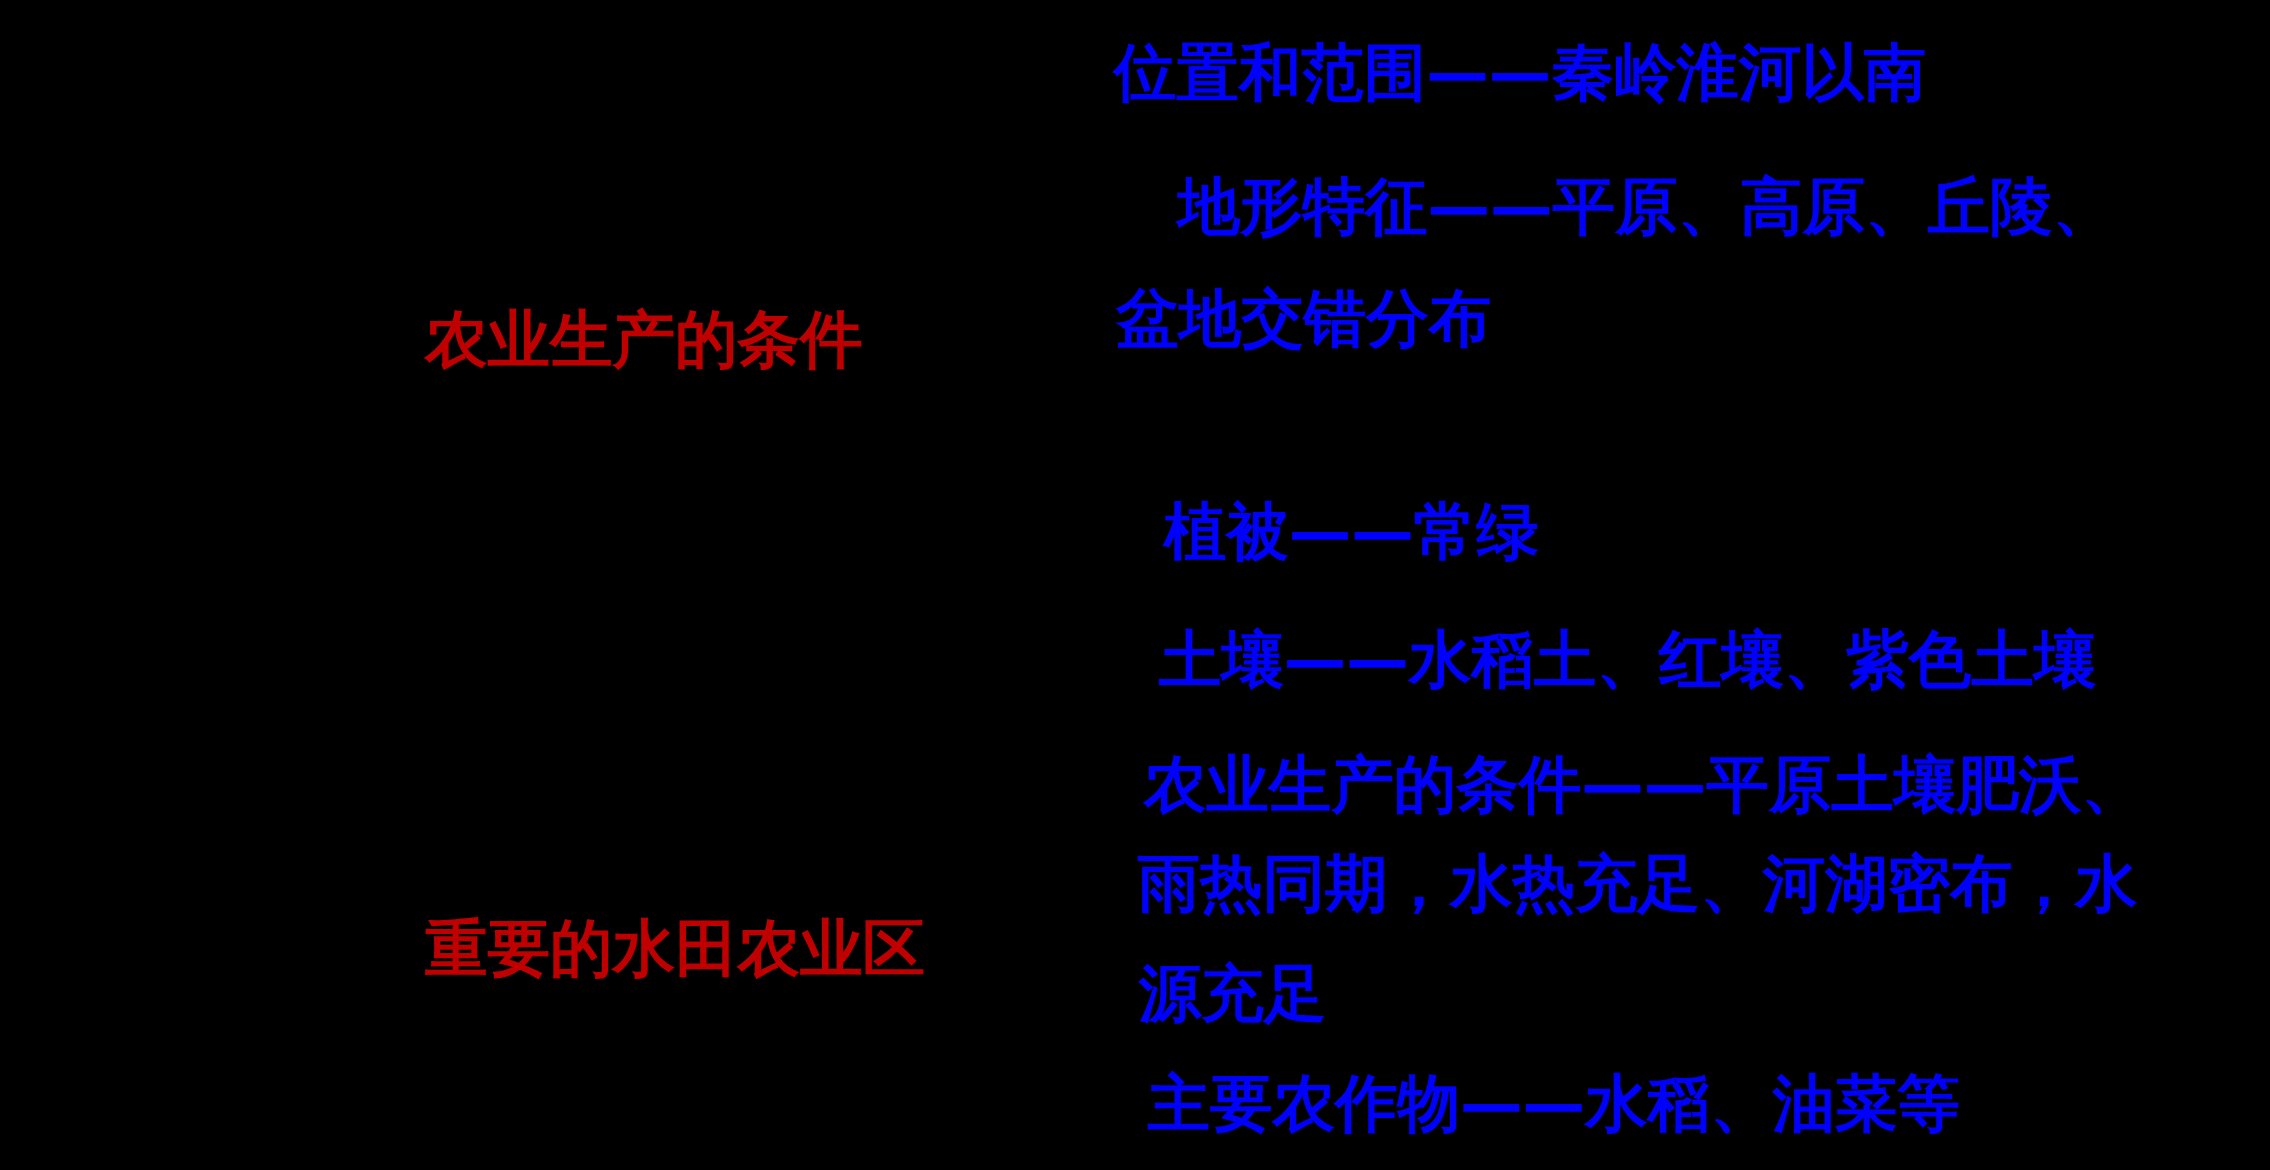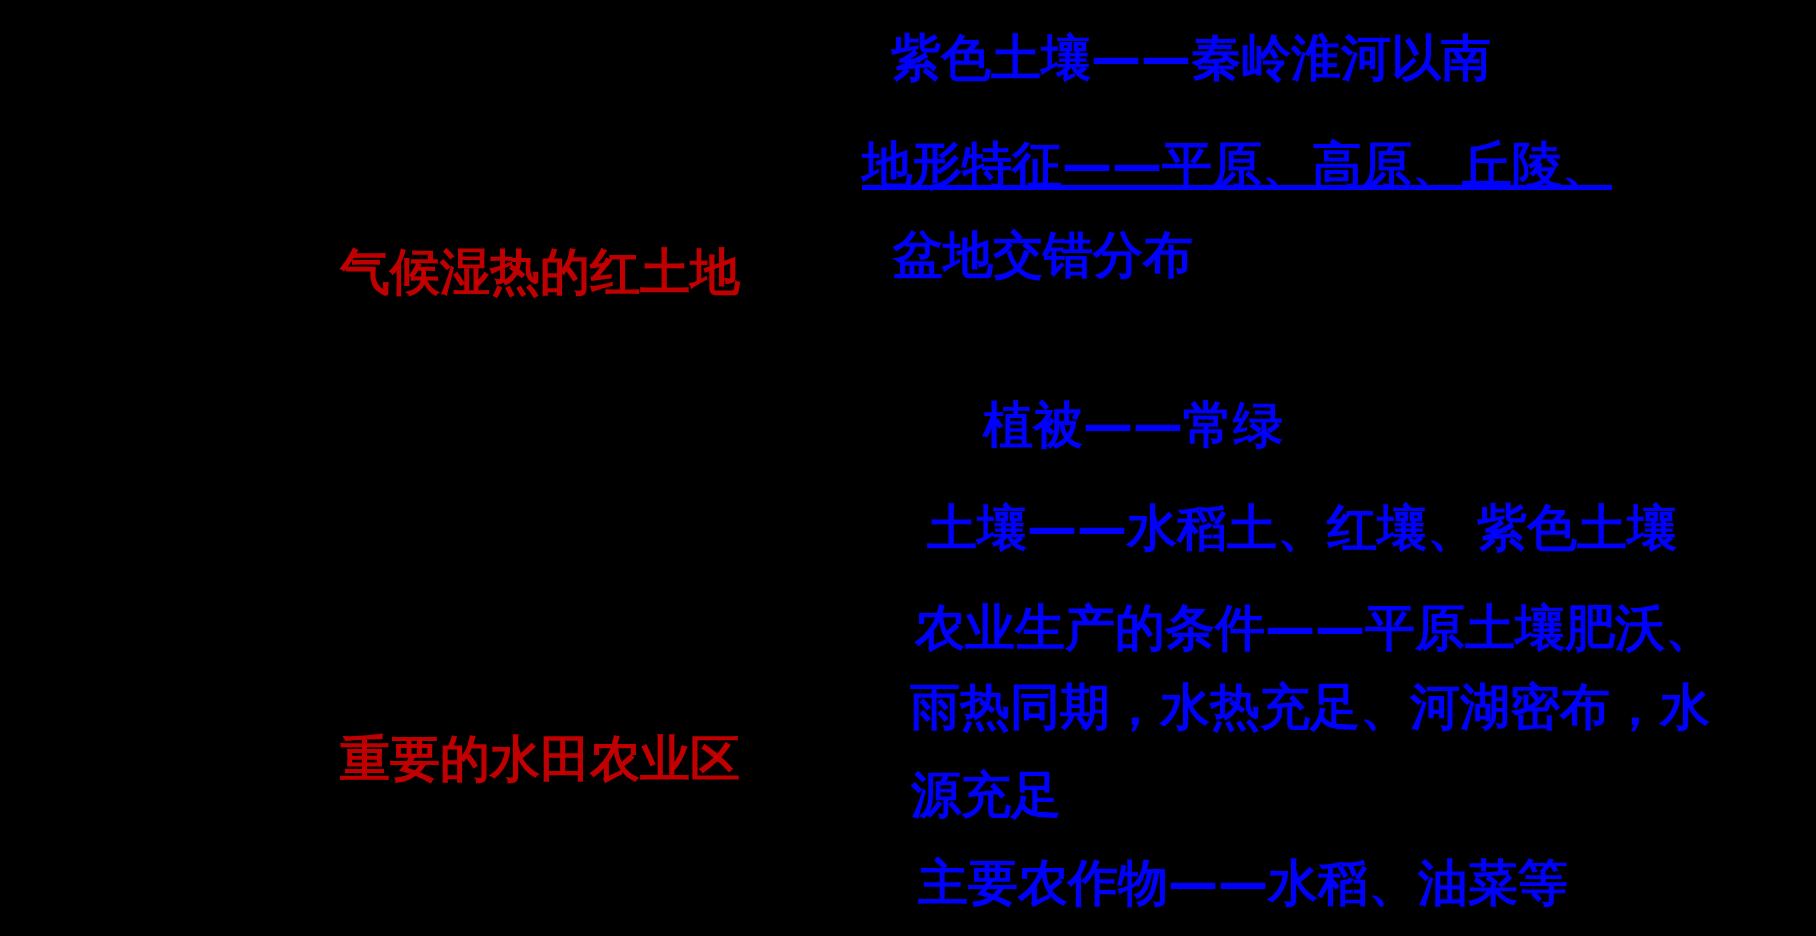--- a/index.html
+++ b/index.html
@@ -23,40 +23,40 @@
     position: absolute;
     color: var(--heading-color, #C00000);
   }
   .detail {
     position: absolute;
     color: var(--detail-color, #0000FF);
   }
   
   .h1 { left: 340px; top: 247px; }
   .s1l0 { left: 891px; top: 33px;  }
-  .s1l1 { left: 862px; top: 140px; text-decoration: underline; }
+  .s1l1 { left: 942px; top: 140px; }
   .s1l2 { left: 893px; top: 230px; }
   .s1l3 { left: 913px; top: 312px; }
-  .s1l4 { left: 983px; top: 400px; }
+  .s1l4 { left: 931px; top: 400px; }
   .s1l5 { left: 927px; top: 503px; }
   
   .h2 { left: 340px; top: 702px; margin-top: 32px; }
   .s2l0 { left: 915px; top: 603px; }
   .s2l1 { left: 910px; top: 682px; }
   .s2l2 { left: 911px; top: 770px; }
   .s2l3 { left: 918px; top: 858px; }
 </style>
 </head>
 <body>
 
 <div class="stage">
 
-  <div class="heading h1">气候湿热的红土地</div>
+  <div class="heading h1">农业生产的条件</div>
 
-  <div class="detail s1l0">紫色土壤——秦岭淮河以南</div>
+  <div class="detail s1l0">位置和范围——秦岭淮河以南</div>
 
   <div class="detail s1l1">地形特征——平原、高原、丘陵、</div>
 
   <div class="detail s1l2">盆地交错分布</div>
 
 
   <div class="detail s1l4">植被——常绿</div>
 
   <div class="detail s1l5">土壤——水稻土、红壤、紫色土壤</div>
 

